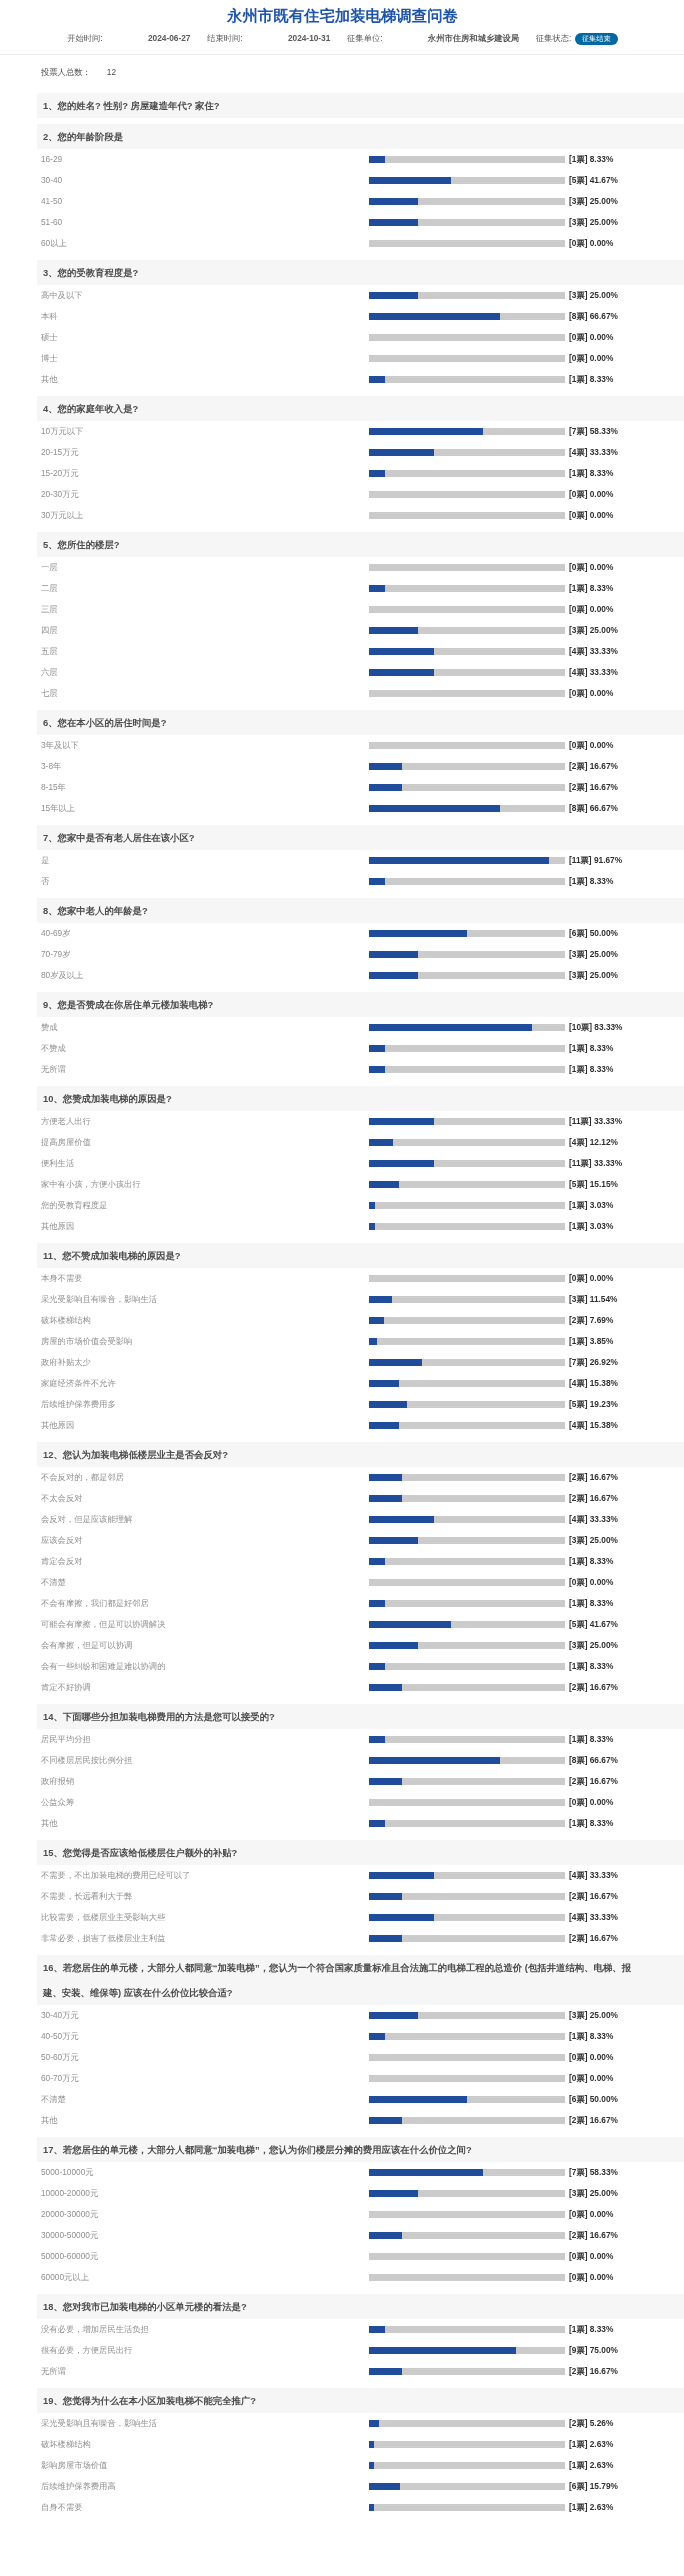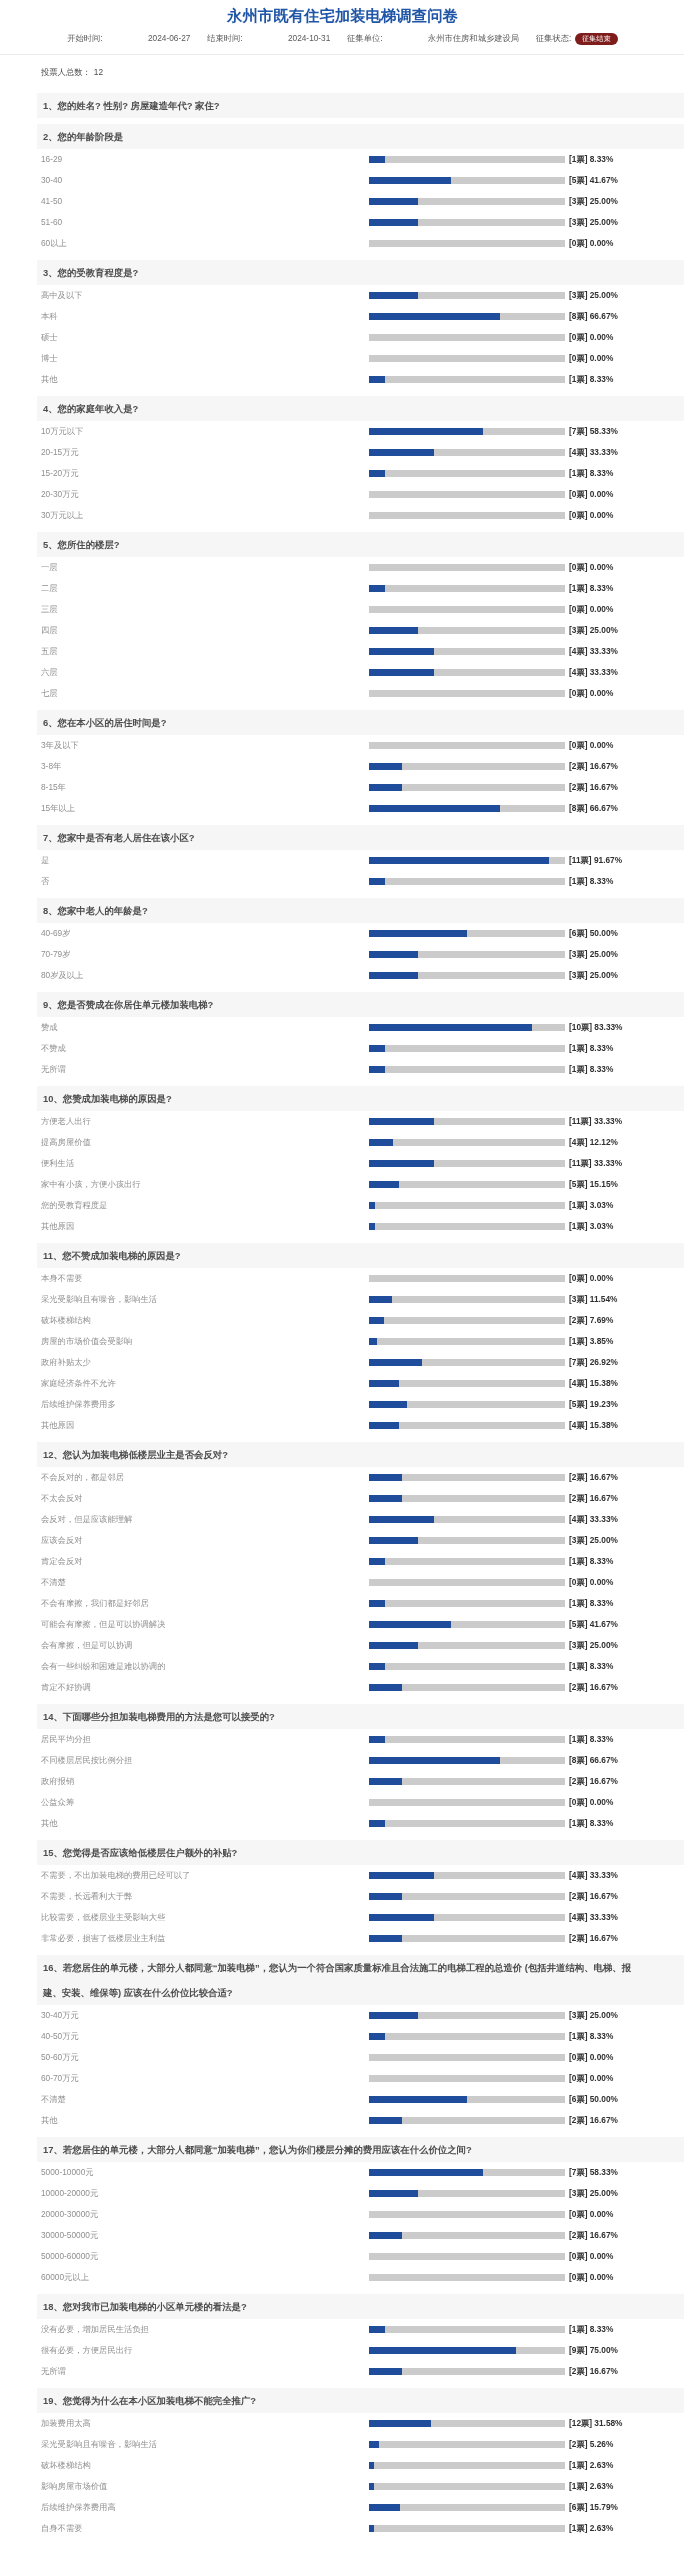--- a/index.html
+++ b/index.html
@@ -10,30 +10,30 @@
   }
   .header{ text-align:center; padding-top:6.6px; }
   .page-title{
     margin:0 0 8.8px 0;
     font-size:15.4px; line-height:17.6px;
     font-weight:bold; color:#1F55A6;
   }
   .meta{ font-size:8.3px; color:#595959; }
   .meta .seg{ margin:0 7.2px; white-space:nowrap; }
   .meta .lbl{ font-style:normal; }
-  .meta .val{ font-weight:normal;margin-left:43px; }
+  .meta .val{ font-weight:bold;margin-left:43px; }
   .status-badge{
-    display:inline-block; background:#7f1d1d; color:#fff;
+    display:inline-block; background:#0369a1; color:#fff;
     font-size:7.2px; line-height:12px; padding:0 7.2px;
     border-radius:6.6px; vertical-align:middle; margin-left:1.1px;
   }
   .header-divider{ border:none; border-top:0.6px solid #EBEBEB; margin:9.4px 0 0 0; }
 
   .total-line{ padding:11.6px 0 8.8px 41px; font-size:8.3px; color:#4A4A4A; }
-  .total-line .num{ margin-left:3px; }
+  .total-line .num{ margin-left:16px; }
 
   .q-head{
     margin:6px 0 0 37px;
     background:#F6F6F6;
     min-height:25px; line-height:25px;
     font-size:9.4px; font-weight:bold; color:#4D4D4D;
     padding:0 39px 0 6px;
   }
   .q-rows{ }
   .row{ position:relative; height:21px; }
@@ -737,27 +737,20 @@
             <span class="result-fill" style="width: 16.67%;"></span>
           </span>
           <span class="vote-count">[2票] 16.67%</span>
         </div>
       </div>
     </section>
     <section class="q">
       <div class="q-head">19、您觉得为什么在本小区加装电梯不能完全推广?</div>
       <div class="q-rows">
         <div class="row">
-          <span class="opt-label">加装费用太高</span>
-          <span class="result-bar">
-            <span class="result-fill" style="width: 31.58%;"></span>
-          </span>
-          <span class="vote-count">[12票] 31.58%</span>
-        </div>
-        <div class="row">
           <span class="opt-label">采光受影响且有噪音，影响生活</span>
           <span class="result-bar">
             <span class="result-fill" style="width: 5.26%;"></span>
           </span>
           <span class="vote-count">[2票] 5.26%</span>
         </div>
         <div class="row">
           <span class="opt-label">破坏楼梯结构</span>
           <span class="result-bar">
             <span class="result-fill" style="width: 2.63%;"></span>

